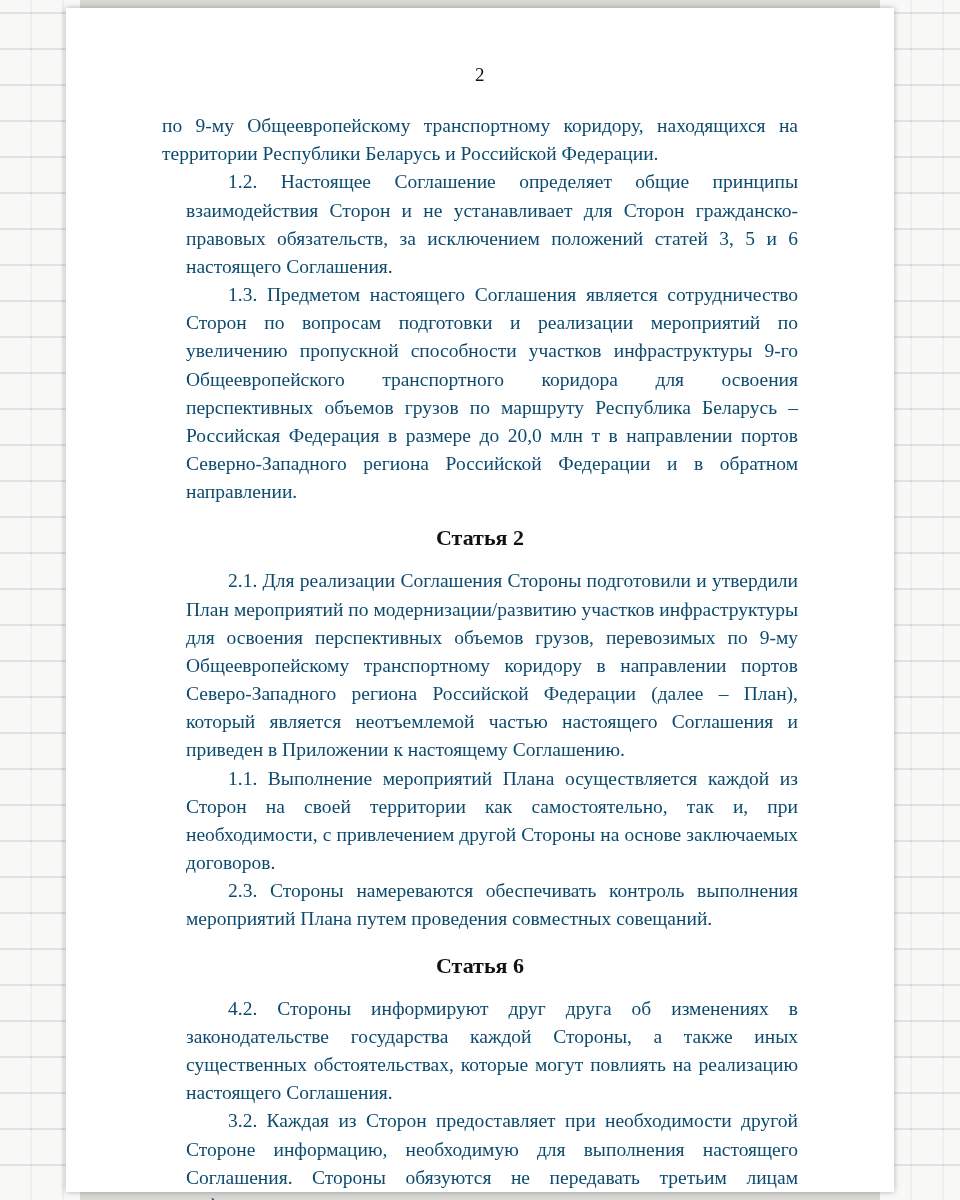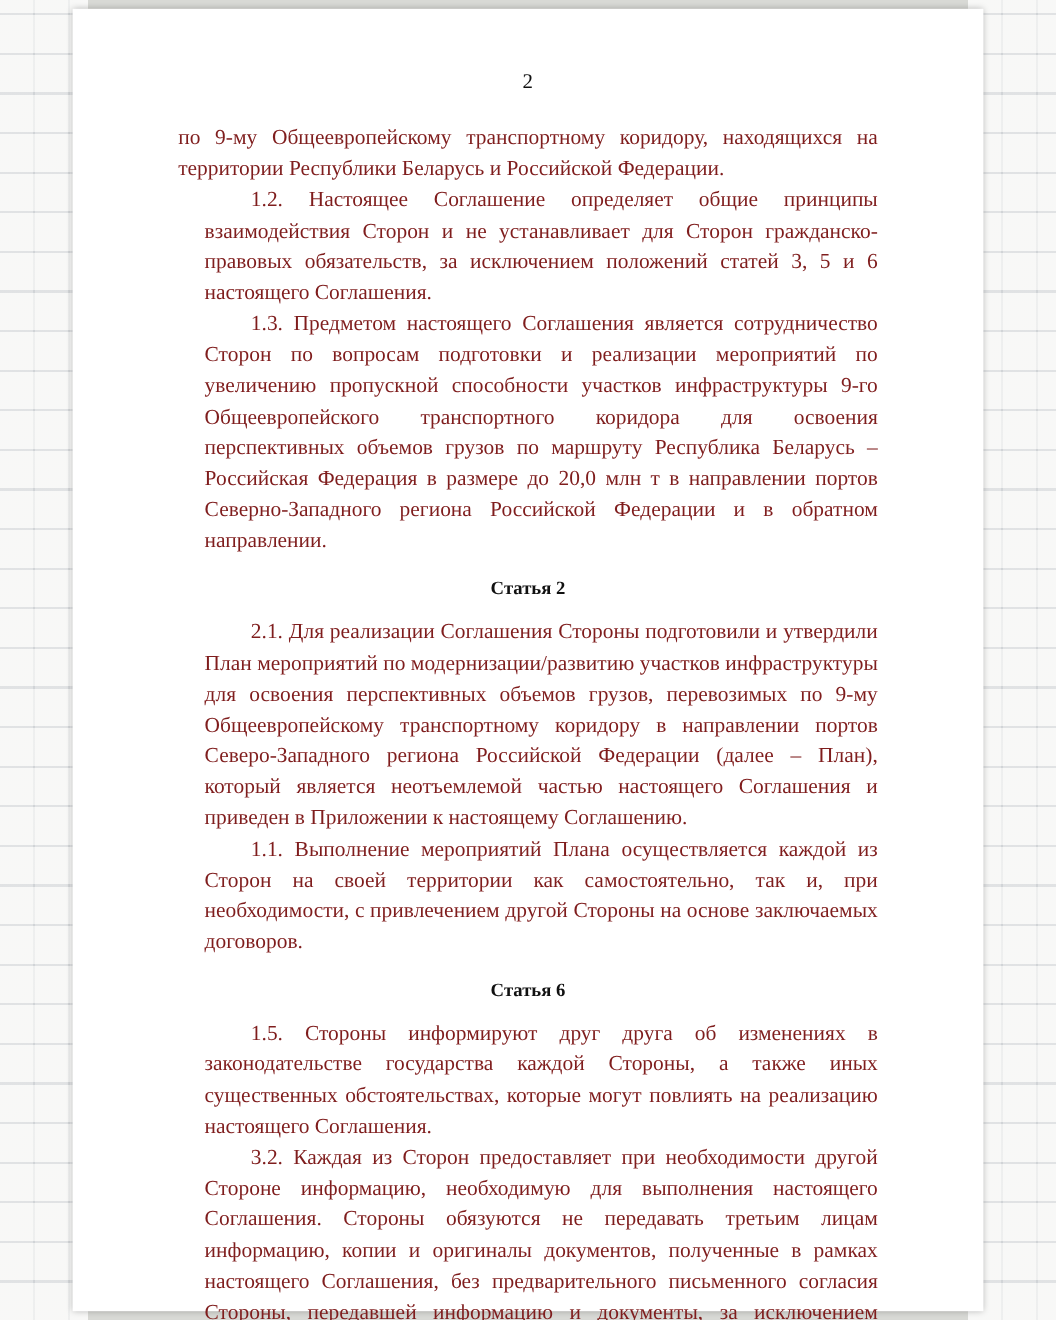--- a/index.html
+++ b/index.html
@@ -48,31 +48,31 @@
     text-align: center;
     font-size: 19px;
     color: #111;
     margin: 0 0 26px 0;
     letter-spacing: 0.5px;
   }
   p.body-text {
     margin: 0;
     font-size: 19.5px;
     line-height: 1.445;
-    color: #7f1d1d;
+    color: #0c4a6e;
     text-align: justify;
     text-justify: inter-word;
     hyphens: none;
   }
   p.body-text.indent {
     text-indent: 42px;
     margin-left: 24px;
   }
   h2.article-heading {
-    font-size: 17px;
+    font-size: 22px;
     font-weight: bold;
     text-align: center;
     color: #111;
     margin: 19px 0 16px 0;
   }
 </style>
 </head>
 <body>
 
 <div class="page-wrap">
@@ -85,20 +85,21 @@
     <div class="page-number">2</div>
 
     <p class="body-text">по 9-му Общеевропейскому транспортному коридору, находящихся на территории Республики Беларусь и Российской Федерации.</p>
     <p class="body-text indent">1.2. Настоящее Соглашение определяет общие принципы взаимодействия Сторон и не устанавливает для Сторон гражданско-правовых обязательств, за исключением положений статей 3, 5 и 6 настоящего Соглашения.</p>
     <p class="body-text indent">1.3. Предметом настоящего Соглашения является сотрудничество Сторон по вопросам подготовки и реализации мероприятий по увеличению пропускной способности участков инфраструктуры 9-го Общеевропейского транспортного коридора для освоения перспективных объемов грузов по маршруту Республика Беларусь – Российская Федерация в размере до 20,0 млн т в направлении портов Северно-Западного региона Российской Федерации и в обратном направлении.</p>
 
     <h2 class="article-heading">Статья 2</h2>
 
     <p class="body-text indent">2.1. Для реализации Соглашения Стороны подготовили и утвердили План мероприятий по модернизации/развитию участков инфраструктуры для освоения перспективных объемов грузов, перевозимых по 9-му Общеевропейскому транспортному коридору в направлении портов Северо-Западного региона Российской Федерации (далее – План), который является неотъемлемой частью настоящего Соглашения и приведен в Приложении к настоящему Соглашению.</p>
     <p class="body-text indent">1.1. Выполнение мероприятий Плана осуществляется каждой из Сторон на своей территории как самостоятельно, так и, при необходимости, с привлечением другой Стороны на основе заключаемых договоров.</p>
+    <p class="body-text indent">2.3. Стороны намереваются обеспечивать контроль выполнения мероприятий Плана путем проведения совместных совещаний.</p>
 
     <h2 class="article-heading">Статья 6</h2>
 
-    <p class="body-text indent">1.5. Стороны информируют друг друга об изменениях в законодательстве государства каждой Стороны, а также иных существенных обстоятельствах, которые могут повлиять на реализацию настоящего Соглашения.</p>
+    <p class="body-text indent">4.2. Стороны информируют друг друга об изменениях в законодательстве государства каждой Стороны, а также иных существенных обстоятельствах, которые могут повлиять на реализацию настоящего Соглашения.</p>
     <p class="body-text indent">3.2. Каждая из Сторон предоставляет при необходимости другой Стороне информацию, необходимую для выполнения настоящего Соглашения. Стороны обязуются не передавать третьим лицам информацию, копии и оригиналы документов, полученные в рамках настоящего Соглашения, без предварительного письменного согласия Стороны, передавшей информацию и документы, за исключением случаев, установленных законодательством Российской Федерации, Республики</p>
 
   </div>
 </div>
 
 </body></html>

